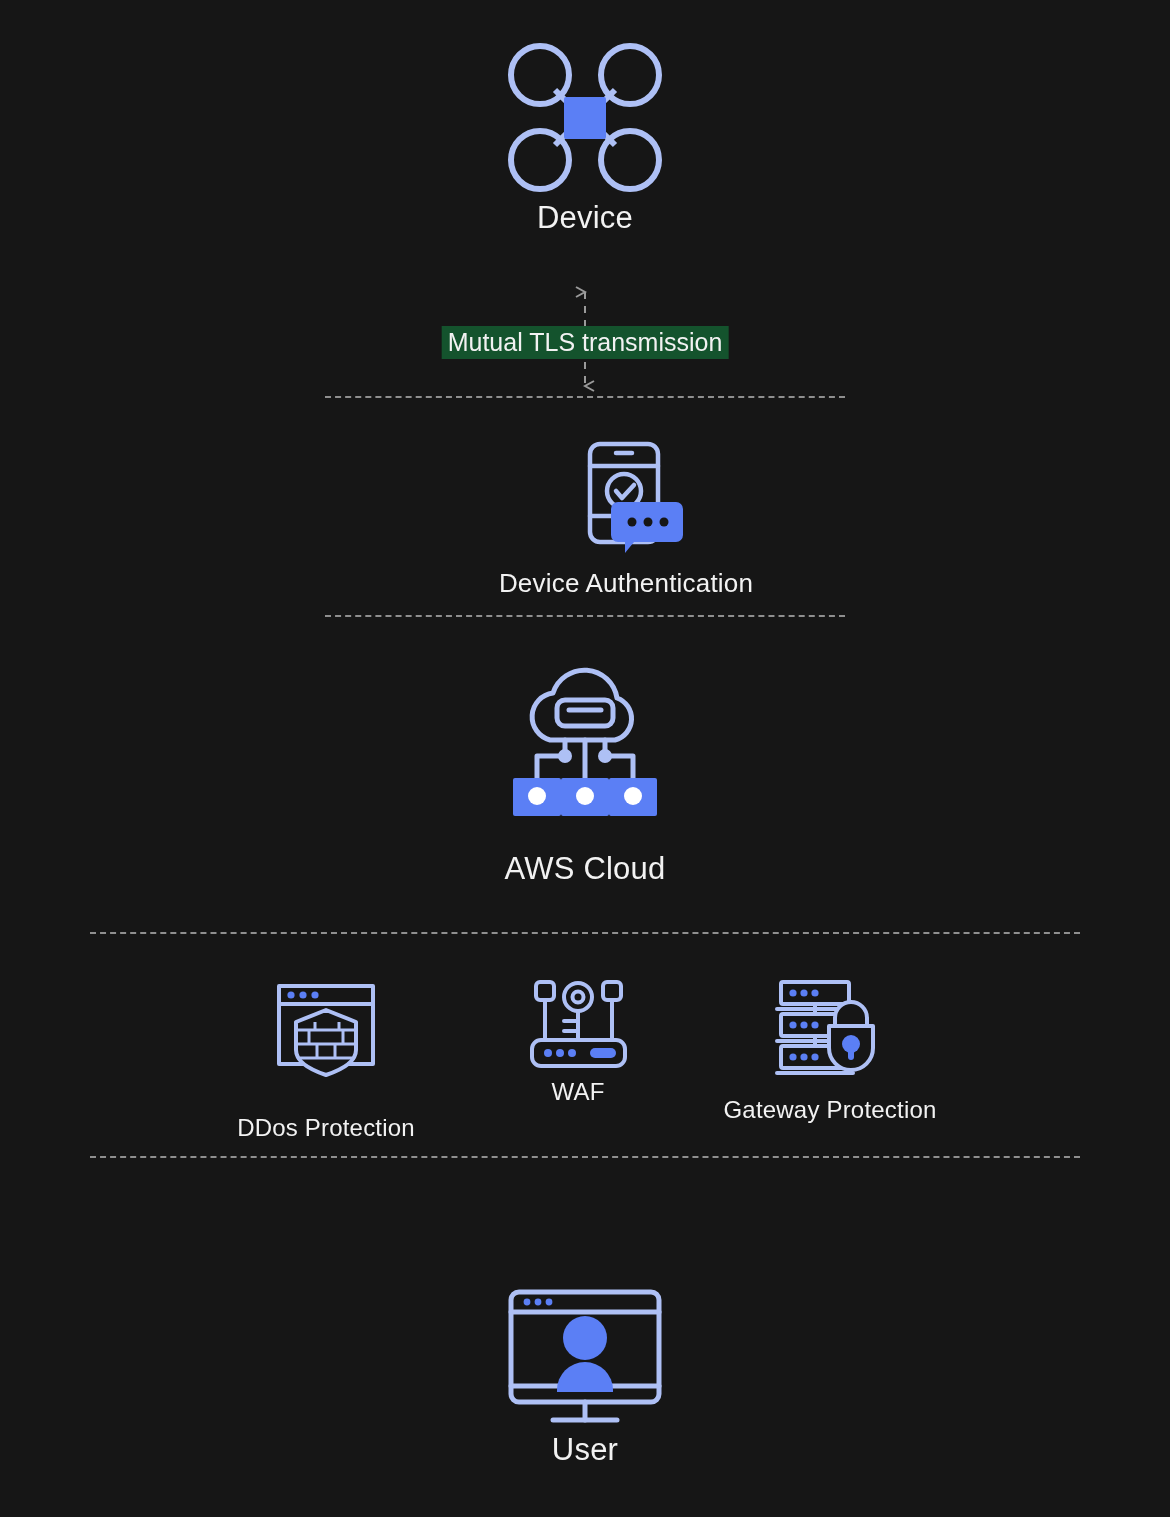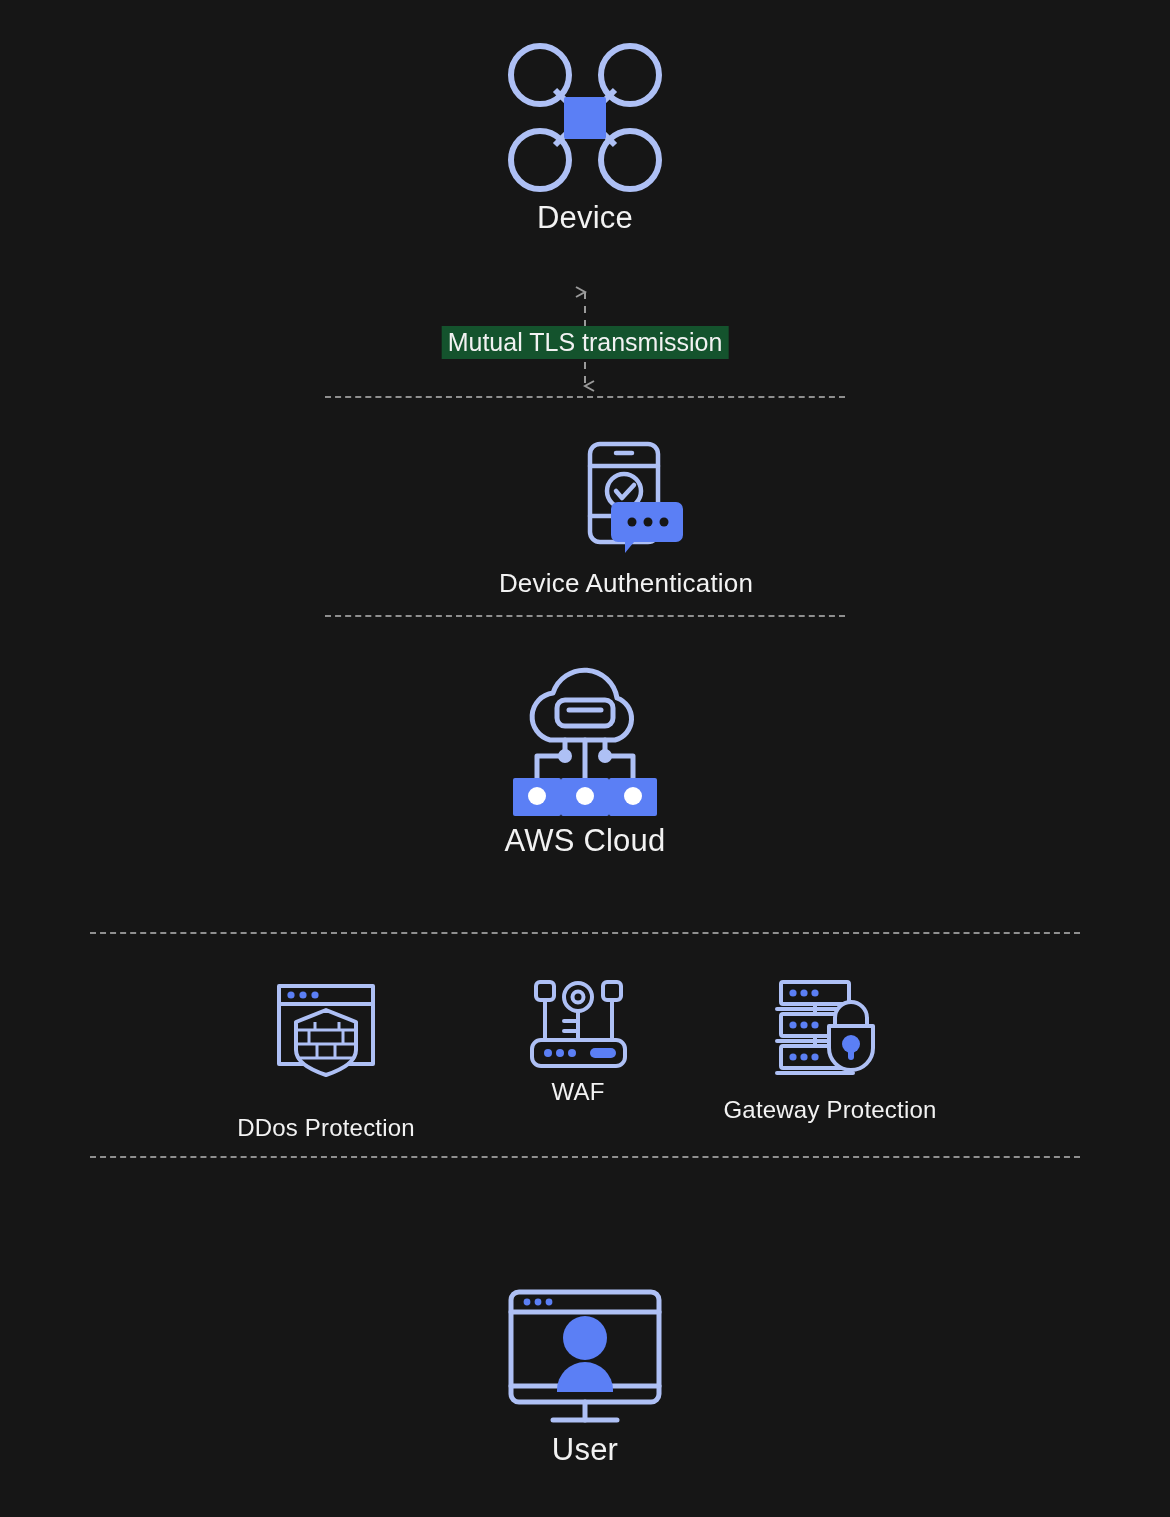--- a/index.html
+++ b/index.html
@@ -147,21 +147,21 @@
           <rect x="56" y="110" width="48" height="38" rx="2"></rect>
           <rect x="104" y="110" width="48" height="38" rx="2"></rect>
         </g>
         <g fill="#ffffff">
           <circle cx="32" cy="128" r="9"></circle>
           <circle cx="80" cy="128" r="9"></circle>
           <circle cx="128" cy="128" r="9"></circle>
         </g>
       </svg>
     </div>
-    <div class="node-label lbl-lg" style="margin-top:10px;">AWS Cloud</div>
+    <div class="node-label lbl-lg" style="margin-top:38px;">AWS Cloud</div>
   </div>
 
   <div class="divider" style="left:90px; top:932px; width:990px;"></div>
 
   <div class="node" style="left:226px; top:978px; width:200px;">
     <div style="width:110px;height:100px;">
       <svg viewBox="0 0 110 100" width="110" height="100">
         <g stroke="#AEC0F5" stroke-width="4" fill="none" stroke-linecap="round" stroke-linejoin="round">
           <path d="M8,8 h94 v78 h-26 M34,86 h-26 v-78"></path>
           <line x1="8" y1="26" x2="102" y2="26"></line>

